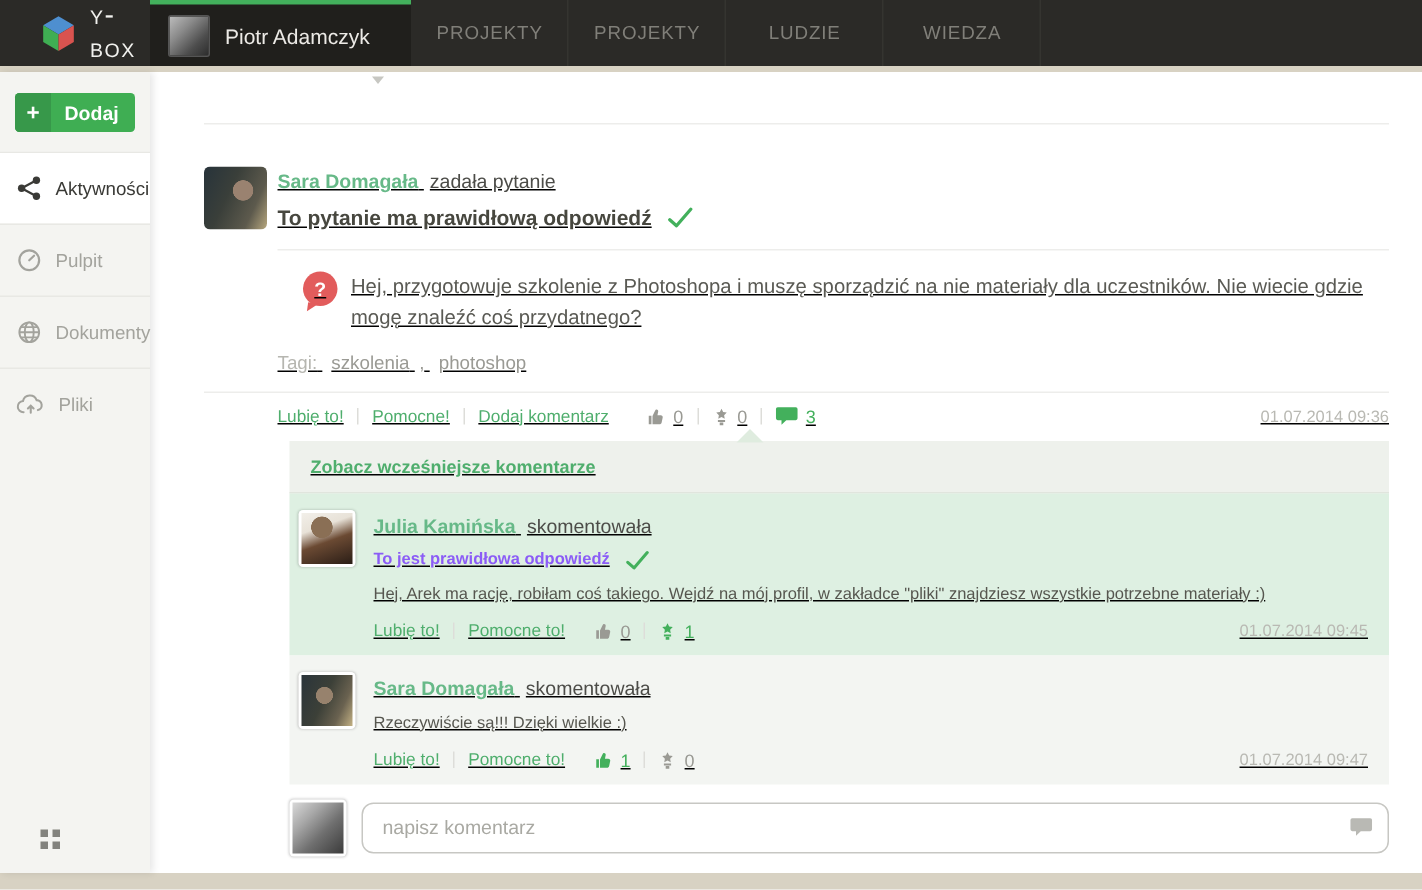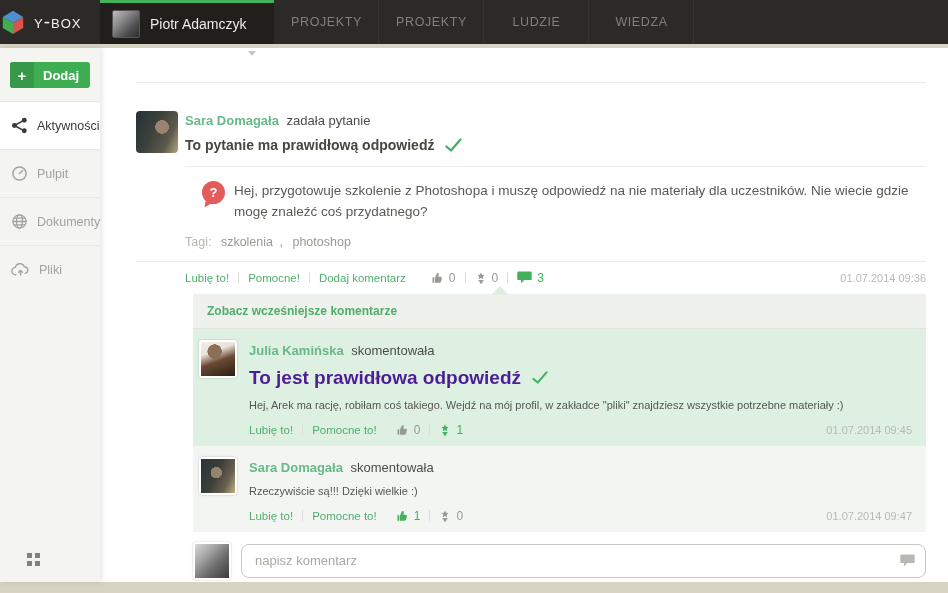--- a/index.html
+++ b/index.html
@@ -1,21 +1,21 @@
 <!DOCTYPE html>
 <html><head>
 <meta charset="utf-8">
 <style>
   * { box-sizing: border-box; margin: 0; padding: 0; }
   html,body { width:948px; height:593px; overflow:hidden; }
   body { background:#d8d2c3; font-family:"Liberation Sans", sans-serif; position:relative; }
 
   
   .header { height:44px; background:#2b2a27; display:flex; align-items:stretch; }
-  .logo { width:100px; display:flex; align-items:center; gap:8px; padding-left:0; cursor:pointer; }
+  .logo { width:100px; display:flex; align-items:center; gap:8px; padding-left:26px; cursor:pointer; }
   .logo-text { color:#f1f1ee; font-size:19px; font-variant:small-caps; letter-spacing:1px; }
   .user-tab { background:#201f1c; border-top:3px solid #43b05c; display:flex; align-items:center; gap:10px; padding:0 28px 0 12px; }
   .user-avatar { width:28px; height:28px; border-radius:2px; border:1px solid #555;
      background: linear-gradient(135deg,#bdbdbd 0%,#8a8a8a 35%,#4e4e4e 70%,#2c2c2c 100%); }
   .user-name { color:#eceae6; font-size:14px; }
   .nav-tab { width:105px; display:flex; align-items:center; justify-content:center;
      color:#807f79; font-size:12.5px; letter-spacing:0.6px; border-right:1px solid #353430; cursor:pointer; }
   .nav-tab:first-of-type { border-left:1px solid #353430; }
 
   .top-strip { height:4px; background:#d8d2c3; }
@@ -31,21 +31,21 @@
   .side-item { height:48px; display:flex; align-items:center; gap:9px; padding-left:11px;
      border-top:1px solid #e8e8e4; color:#a3a39d; font-size:12.5px; cursor:pointer; }
   .side-item.active { background:#fff; color:#3a3a36; }
   .side-item.active + .side-item { border-top:1px solid #e8e8e4; }
   .side-item svg { flex:0 0 auto; }
   .grid-icon { position:absolute; left:27px; bottom:16px; width:13px; height:13px;
      display:grid; grid-template-columns:5px 5px; grid-template-rows:5px 5px; gap:3px; cursor:pointer; }
   .grid-icon span { background:#83837e; }
 
   
-  .main { flex:1; background:#fff; position:relative; padding:0 22px 0 36px; }
+  .main { flex:1; background:#fff; position:relative; padding:0 22px 0 36px;text-decoration:underline; }
   .dropdown-remnant { position:absolute; top:3px; left:145px; width:14px; height:8px; display:flex; justify-content:center; cursor:pointer; }
   .dropdown-remnant i { border-left:4px solid transparent; border-right:4px solid transparent; border-top:5px solid #c7c7c2; }
 
   .hr { border-top:1px solid #ededeb; }
   .feed-top-divider { margin-top:34px; }
 
   .question-head { display:flex; gap:7px; margin-top:28px; }
   .q-avatar { width:42px; height:42px; border-radius:4px; flex:0 0 auto; cursor:pointer;
      background: radial-gradient(circle at 62% 38%, #9a8270 0 18%, transparent 19%),
                  linear-gradient(115deg,#27333a 0%,#3a3f3a 40%,#5d5a4d 75%,#b7a77e 100%); }
@@ -86,21 +86,21 @@
   .comment.plain { background:#f3f5f2; }
   .c-avatar { width:38px; height:38px; background:#fff; border-radius:3px; padding:2px; flex:0 0 auto; cursor:pointer; box-shadow:0 0 2px rgba(0,0,0,0.25); }
   .c-avatar .img { width:100%; height:100%; }
   .img-julia { background: radial-gradient(circle at 40% 28%, #8a6f55 0 22%, transparent 23%),
                linear-gradient(160deg,#f2efe9 0%,#e8e2d8 30%,#6b4a33 55%,#2a1d16 100%); }
   .img-sara  { background: radial-gradient(circle at 45% 40%, #97826d 0 20%, transparent 21%),
                linear-gradient(115deg,#2a343a 0%,#3c4038 45%,#6a6250 75%,#c3b184 100%); }
   .img-piotr { background: linear-gradient(135deg,#d9d9d9 0%,#a8a8a8 30%,#6f6f6f 60%,#3b3b3b 100%); }
   .c-body { flex:1; }
   .c-name-line { font-size:13px; margin-top:3px; }
-  .c-status { margin-top:9px; font-size:19px; font-weight:bold; color:#4c1d95; display:flex; align-items:center; gap:11px; }
+  .c-status { margin-top:9px; font-size:11px; font-weight:bold; color:#8b5cf6; display:flex; align-items:center; gap:11px; }
   .c-text { margin-top:9px; font-size:11px; color:#56564f; line-height:1.45; }
   .c-actions { display:flex; align-items:center; margin-top:9px; font-size:11.5px; }
   .c-actions .stats { margin-left:20px; }
 
   .comment-input-row { display:flex; gap:10px; margin:10px 0 0 57px; align-items:flex-start; }
   .input-wrap { flex:1; position:relative; margin-top:2px; }
   .comment-input { width:100%; height:34px; border:1px solid #c7c7c3; border-radius:8px;
      padding:0 36px 0 13px; font-size:13px; color:#555; font-family:"Liberation Sans",sans-serif; outline:none; background:#fff; }
   .comment-input::placeholder { color:#a9a9a3; }
   .input-bubble { position:absolute; right:11px; top:10px; cursor:pointer; }
@@ -212,21 +212,21 @@
             <svg width="17" height="14" viewBox="0 0 17 14" fill="none" stroke="#43b05c" stroke-width="2.2" stroke-linecap="round" stroke-linejoin="round">
               <path d="M1.5 8.5 L6 12.5 L15.5 1.5"></path>
             </svg>
           </span>
         </div>
       </div>
     </div>
 
     <div class="q-body-row">
       <div class="q-icon">?</div>
-      <div class="q-text">Hej, przygotowuje szkolenie z Photoshopa i muszę odpowiedź na nie materiały dla uczestników. Nie wiecie gdzie mogę znaleźć coś przydatnego?</div>
+      <div class="q-text">Hej, przygotowuje szkolenie z Photoshopa i muszę sporządzić na nie materiały dla uczestników. Nie wiecie gdzie mogę znaleźć coś przydatnego?</div>
     </div>
 
     <div class="q-tags">
       <span>Tagi:</span>
       <span class="tag">szkolenia</span>
       <span class="tag-sep">,</span>
       <span class="tag">photoshop</span>
     </div>
 
     <div class="hr q-divider"></div>

